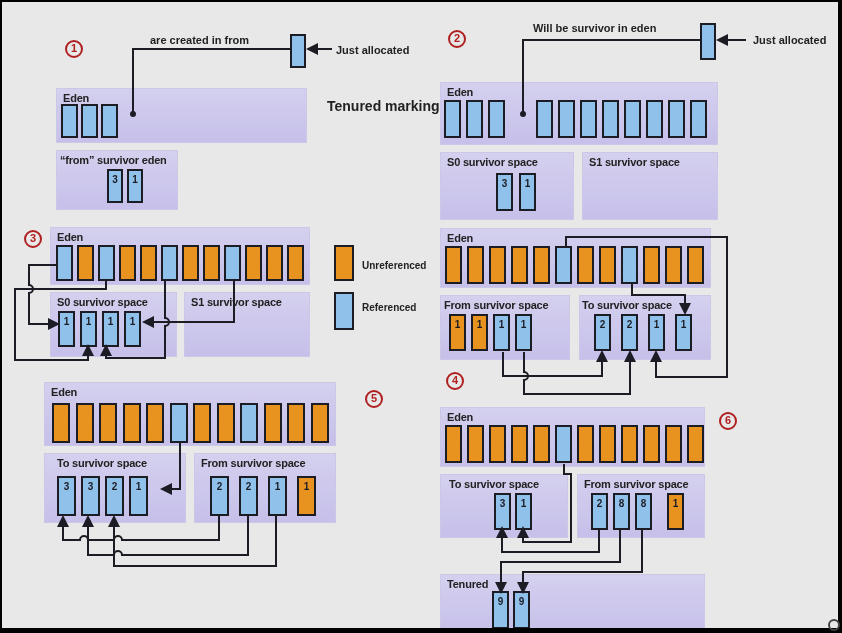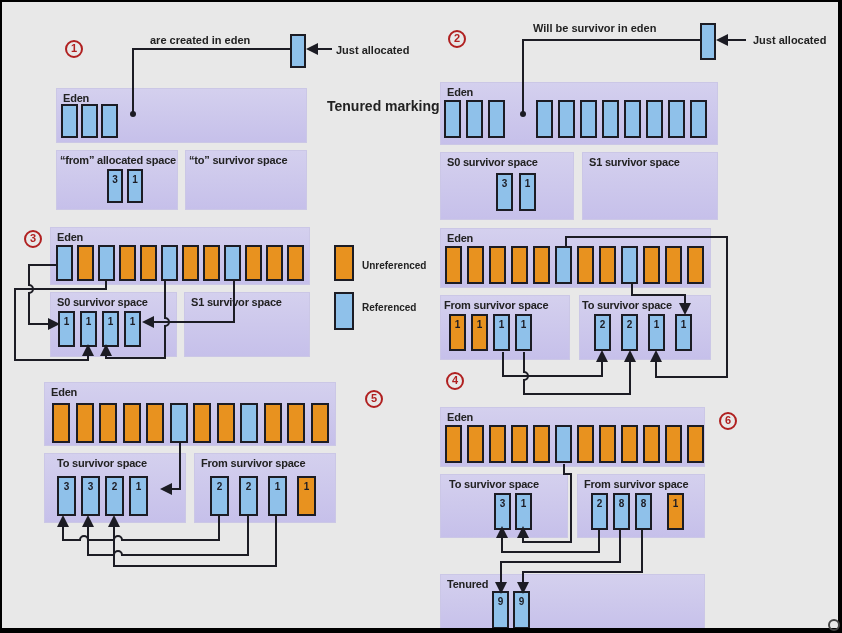--- a/index.html
+++ b/index.html
@@ -16,40 +16,37 @@
   svg.wires{position:absolute;left:0;top:0;width:836px;height:626px;pointer-events:none;}
   svg.wires path{fill:none;stroke:#1c1c24;stroke-width:2;}
   .corner{position:absolute;right:-6px;bottom:-6px;width:12px;height:12px;border:2px solid #444;border-radius:50%;box-sizing:border-box;}
 </style>
 </head>
 <body>
 
 <div id="canvas">
 
   <div class="stepnum" style="left:63px;top:38px;">1</div>
-  <div class="txt" style="left:148px;top:32px;">are created in eden</div>
+  <div class="txt" style="left:148px;top:32px;">are created in from</div>
   <div class="obj ref" style="left:288px;top:32px;width:16px;height:34px;"></div>
   <div class="txt" style="left:334px;top:42px;">Just allocated</div>
   <div class="region" style="left:54px;top:86px;width:251px;height:55px;">
     <span class="rlabel">Eden</span>
     <div id="s1-eden">
         <div class="obj ref" style="left: 4px; top: 15px; width: 17px; height: 34px;"></div>
         <div class="obj ref" style="left: 24px; top: 15px; width: 17px; height: 34px;"></div>
         <div class="obj ref" style="left: 44px; top: 15px; width: 17px; height: 34px;"></div>
       </div>
   </div>
   <div class="region" style="left:54px;top:148px;width:122px;height:60px;">
-    <span class="rlabel" style="left:3px;">“from” allocated space</span>
+    <span class="rlabel" style="left:3px;">“from” survivor eden</span>
     <div id="s1-sa">
         <div class="obj ref" style="left: 50px; top: 18px; width: 16px; height: 34px;">3</div>
         <div class="obj ref" style="left: 70px; top: 18px; width: 16px; height: 34px;">1</div>
       </div>
-  </div>
-  <div class="region" style="left:183px;top:148px;width:122px;height:60px;">
-    <span class="rlabel" style="left:3px;">“to” survivor space</span>
   </div>
   <div class="txt big" style="left:325px;top:96px;">Tenured marking</div>
 
   <div class="stepnum" style="left:446px;top:28px;">2</div>
   <div class="txt" style="left:531px;top:20px;">Will be survivor in eden</div>
   <div class="obj ref" style="left:698px;top:21px;width:16px;height:37px;"></div>
   <div class="txt" style="left:751px;top:32px;">Just allocated</div>
   <div class="region" style="left:438px;top:80px;width:278px;height:63px;">
     <span class="rlabel">Eden</span>
     <div id="s2-eden">

